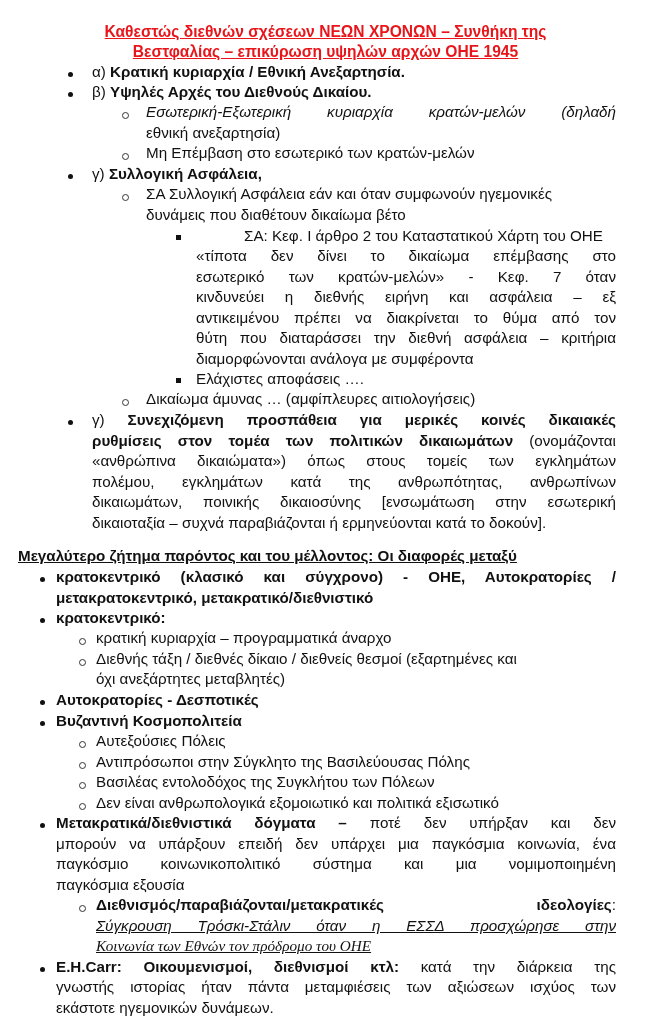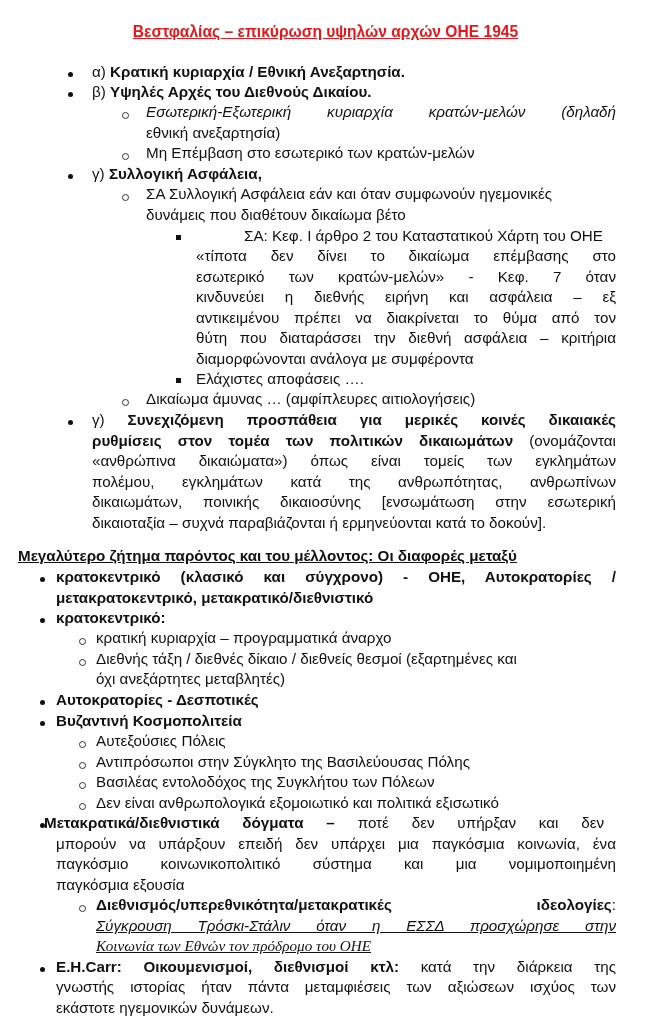--- a/index.html
+++ b/index.html
@@ -23,20 +23,21 @@
   .sq { position: absolute; width: 5px; height: 5px; background: #111; }
   .dot { position: absolute; width: 5px; height: 5px; background: #111; border-radius: 50%; }
   .sec2 { position: absolute; left: 18px; top: 546px; font-weight: bold; text-decoration: underline; }
 </style>
 </head>
 <body>
 
 <div class="page">
 
   <div class="title">
+    <div>Καθεστώς διεθνών σχέσεων ΝΕΩΝ ΧΡΟΝΩΝ – Συνθήκη της</div>
     <div>Βεστφαλίας – επικύρωση υψηλών αρχών ΟΗΕ 1945</div>
   </div>
 
   <span class="dot" style="left:68px; top:72px;"></span>
   <div class="line" style="left:92px; top:62px;">
     <span>α) </span><span class="b">Κρατική κυριαρχία / Εθνική Ανεξαρτησία.</span>
   </div>
 
   <span class="dot" style="left:68px; top:92px;"></span>
   <div class="line" style="left:92px; top:82px;">
@@ -74,21 +75,21 @@
   <span class="circ" style="left:122px; top:399px;"></span>
   <div class="line" style="left:146px; top:389px;">Δικαίωμα άμυνας … (αμφίπλευρες αιτιολογήσεις)</div>
 
   <span class="dot" style="left:68px; top:420px;"></span>
   <div class="line just" style="left:92px; top:410px; width:524px;">
     <span>γ) </span><span class="b">Συνεχιζόμενη προσπάθεια για μερικές κοινές δικαιακές</span>
   </div>
   <div class="line just" style="left:92px; top:431px; width:524px;">
     <span class="b">ρυθμίσεις στον τομέα των πολιτικών δικαιωμάτων</span><span> (ονομάζονται</span>
   </div>
-  <div class="line just" style="left:92px; top:451px; width:524px;">«ανθρώπινα δικαιώματα») όπως είναι τομείς των εγκλημάτων</div>
+  <div class="line just" style="left:92px; top:451px; width:524px;">«ανθρώπινα δικαιώματα») όπως στους τομείς των εγκλημάτων</div>
   <div class="line just" style="left:92px; top:472px; width:524px;">πολέμου, εγκλημάτων κατά της ανθρωπότητας, ανθρωπίνων</div>
   <div class="line just" style="left:92px; top:492px; width:524px;">δικαιωμάτων, ποινικής δικαιοσύνης [ενσωμάτωση στην εσωτερική</div>
   <div class="line" style="left:92px; top:513px;">δικαιοταξία – συχνά παραβιάζονται ή ερμηνεύονται κατά το δοκούν].</div>
 
   <div class="sec2">Μεγαλύτερο ζήτημα παρόντος και του μέλλοντος: Οι διαφορές μεταξύ</div>
 
   <span class="dot" style="left:40px; top:577px;"></span>
   <div class="line b just" style="left:56px; top:567px; width:560px;">κρατοκεντρικό (κλασικό και σύγχρονο) - ΟΗΕ, Αυτοκρατορίες /</div>
   <div class="line b" style="left:56px; top:588px;">μετακρατοκεντρικό, μετακρατικό/διεθνιστικό</div>
 
@@ -111,30 +112,30 @@
   <span class="circ" style="left:79px; top:741px;"></span>
   <div class="line" style="left:96px; top:731px;">Αυτεξούσιες Πόλεις</div>
   <span class="circ" style="left:79px; top:762px;"></span>
   <div class="line" style="left:96px; top:752px;">Αντιπρόσωποι στην Σύγκλητο της Βασιλεύουσας Πόλης</div>
   <span class="circ" style="left:79px; top:782px;"></span>
   <div class="line" style="left:96px; top:772px;">Βασιλέας εντολοδόχος της Συγκλήτου των Πόλεων</div>
   <span class="circ" style="left:79px; top:803px;"></span>
   <div class="line" style="left:96px; top:793px;">Δεν είναι ανθρωπολογικά εξομοιωτικό και πολιτικά εξισωτικό</div>
 
   <span class="dot" style="left:40px; top:823px;"></span>
-  <div class="line just" style="left:44px; top:813px; width:560px;">
+  <div class="line just" style="left:56px; top:813px; width:560px;">
     <span class="b">Μετακρατικά/διεθνιστικά δόγματα –</span><span> ποτέ δεν υπήρξαν και δεν</span>
   </div>
   <div class="line just" style="left:56px; top:834px; width:560px;">μπορούν να υπάρξουν επειδή δεν υπάρχει μια παγκόσμια κοινωνία, ένα</div>
   <div class="line just" style="left:56px; top:854px; width:560px;">παγκόσμιο κοινωνικοπολιτικό σύστημα και μια νομιμοποιημένη</div>
   <div class="line" style="left:56px; top:875px;">παγκόσμια εξουσία</div>
 
   <span class="circ" style="left:79px; top:905px;"></span>
   <div class="line just" style="left:96px; top:895px; width:520px;">
-    <span class="b">Διεθνισμός/υπερεθνικότητα/μετακρατικές ιδεολογίες</span><span>:</span>
+    <span class="b">Διεθνισμός/παραβιάζονται/μετακρατικές ιδεολογίες</span><span>:</span>
   </div>
   <div class="line just i u" style="left:96px; top:916px; width:520px;">Σύγκρουση Τρόσκι-Στάλιν όταν η ΕΣΣΔ προσχώρησε στην</div>
   <div class="line i u" style="left:96px; top:936px;font-family:Liberation Serif, serif;">Κοινωνία των Εθνών τον πρόδρομο του ΟΗΕ</div>
 
   <span class="dot" style="left:40px; top:967px;"></span>
   <div class="line just" style="left:56px; top:957px; width:560px;">
     <span class="b">E.H.Carr: Οικουμενισμοί, διεθνισμοί κτλ:</span><span> κατά την διάρκεια της</span>
   </div>
   <div class="line just" style="left:56px; top:977px; width:560px;">γνωστής ιστορίας ήταν πάντα μεταμφιέσεις των αξιώσεων ισχύος των</div>
   <div class="line" style="left:56px; top:998px;">εκάστοτε ηγεμονικών δυνάμεων.</div>

